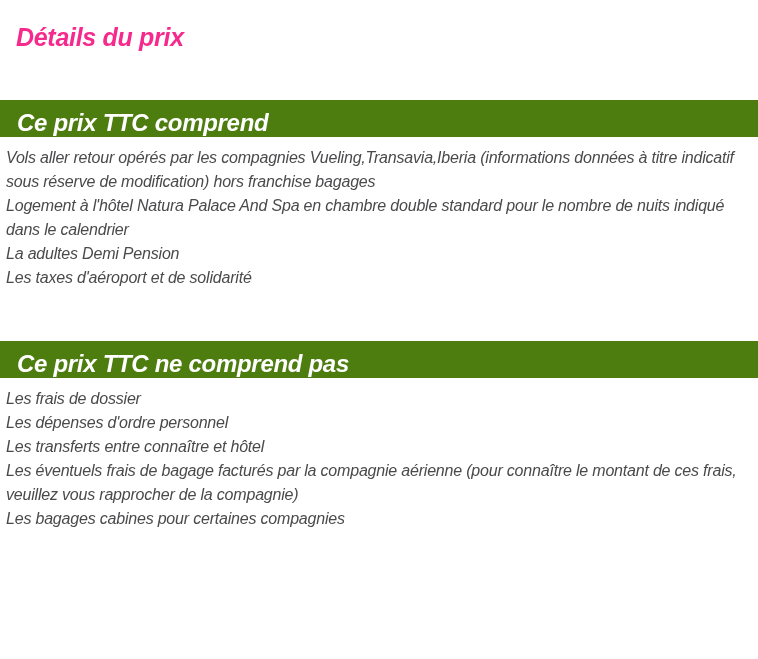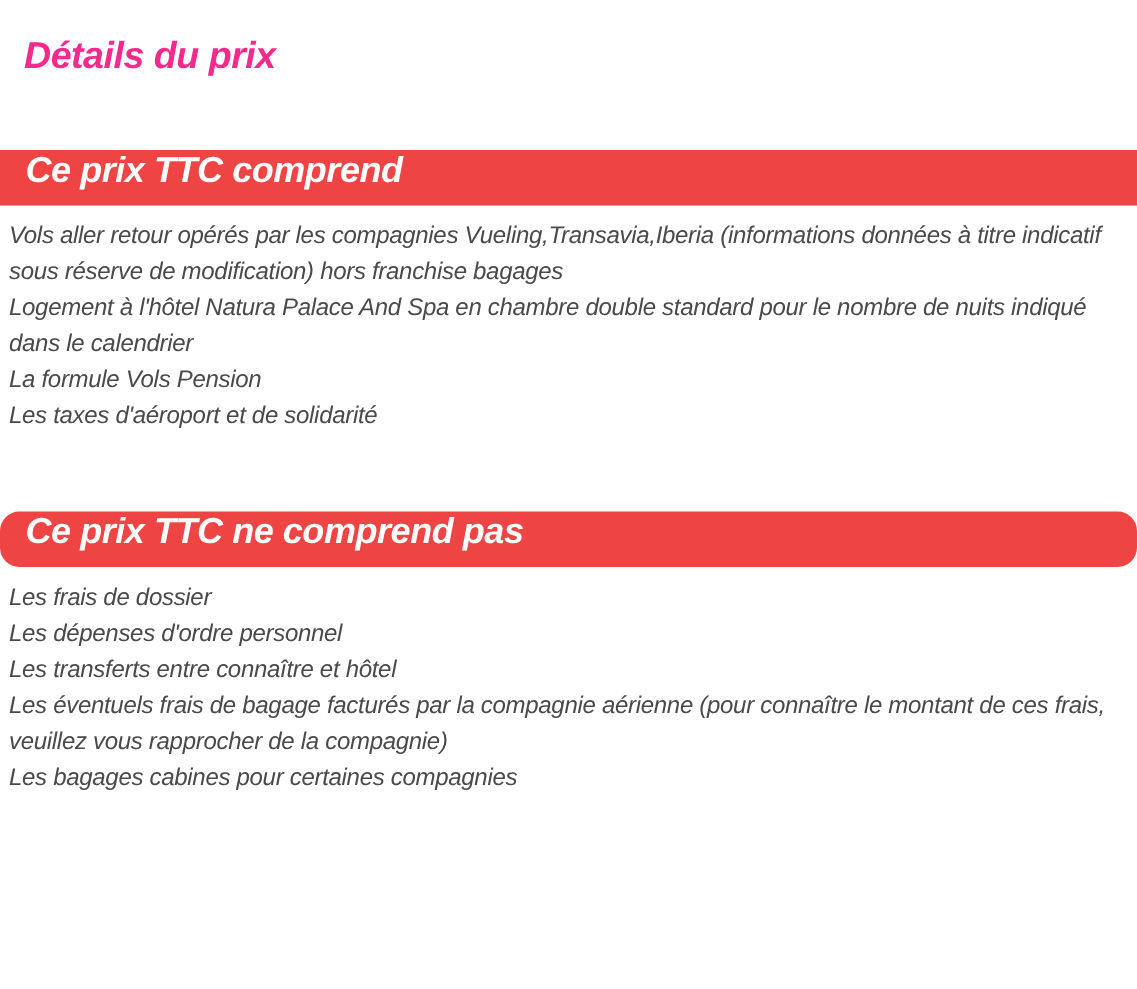--- a/index.html
+++ b/index.html
@@ -19,24 +19,24 @@
     font-style: italic;
     font-weight: bold;
     font-size: 25px;
     line-height: 30px;
     margin: 22px 0 0 16px;
     letter-spacing: -0.3px;
   }
   .section-bar {
     margin-top: 48px;
     height: 37px;
-    background: #ef4444;
+    background: #4d7c0f;
     color: #ffffff;
     display: flex;
-    align-items: flex-start;
+    align-items: flex-end;
     padding-left: 17px;
     box-sizing: border-box;
   }
   .section-bar .bar-label {
     font-style: italic;
     font-weight: bold;
     font-size: 24px;
     letter-spacing: -0.3px;
   }
   .section-list {
@@ -45,35 +45,35 @@
     color: #4a4a4c;
     font-style: italic;
     font-size: 16px;
     line-height: 24px;
     letter-spacing: -0.2px;
   }
   .section-list p {
     margin: 0;
     padding: 0;
   }
-  #bar-not-included { margin-top: 51px; border-radius: 13px; }
+  #bar-not-included { margin-top: 51px; }
 </style>
 </head>
 <body>
 
 <h1 class="page-title">Détails du prix</h1>
 
 <div class="section-bar">
   <span class="bar-label">Ce prix TTC comprend</span>
 </div>
 
 <div class="section-list">
     <p>Vols aller retour opérés par les compagnies Vueling,Transavia,Iberia (informations données à titre indicatif sous réserve de modification) hors franchise bagages</p>
     <p>Logement à l'hôtel Natura Palace And Spa en chambre double standard pour le nombre de nuits indiqué dans le calendrier</p>
-    <p>La formule Vols Pension</p>
+    <p>La adultes Demi Pension</p>
     <p>Les taxes d'aéroport et de solidarité</p>
   </div>
 
 <div class="section-bar" id="bar-not-included">
   <span class="bar-label">Ce prix TTC ne comprend pas</span>
 </div>
 
 <div class="section-list">
     <p>Les frais de dossier</p>
     <p>Les dépenses d'ordre personnel</p>

